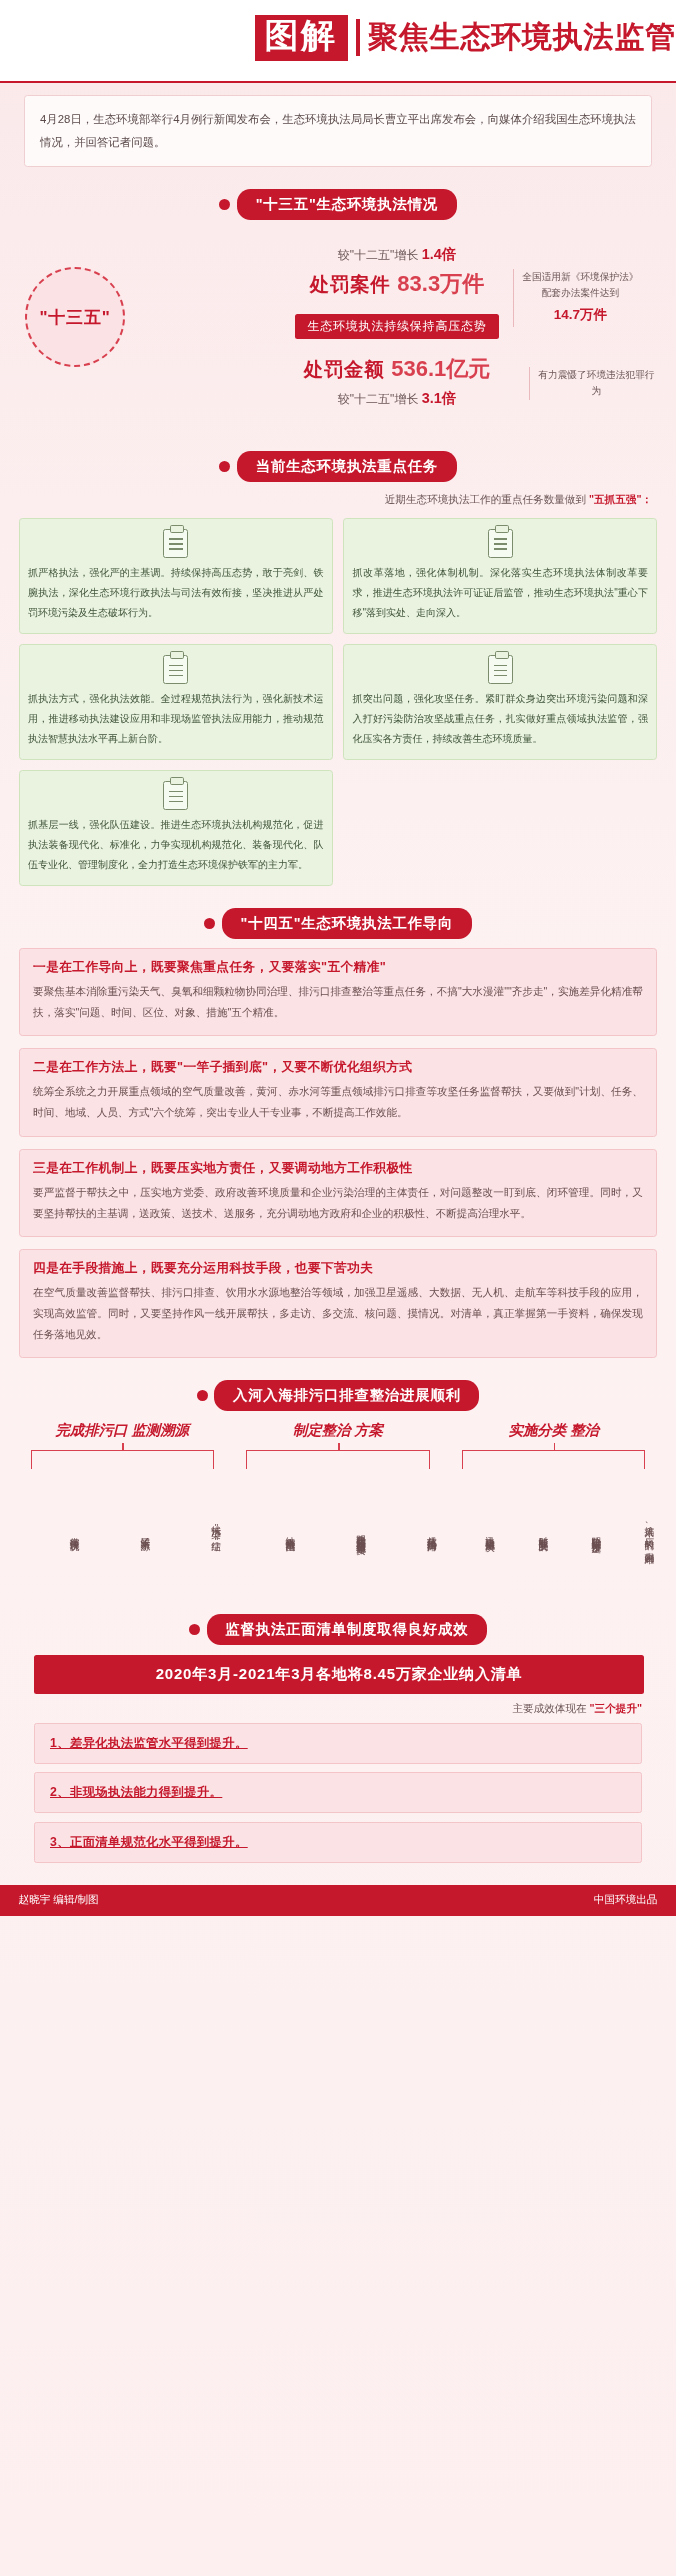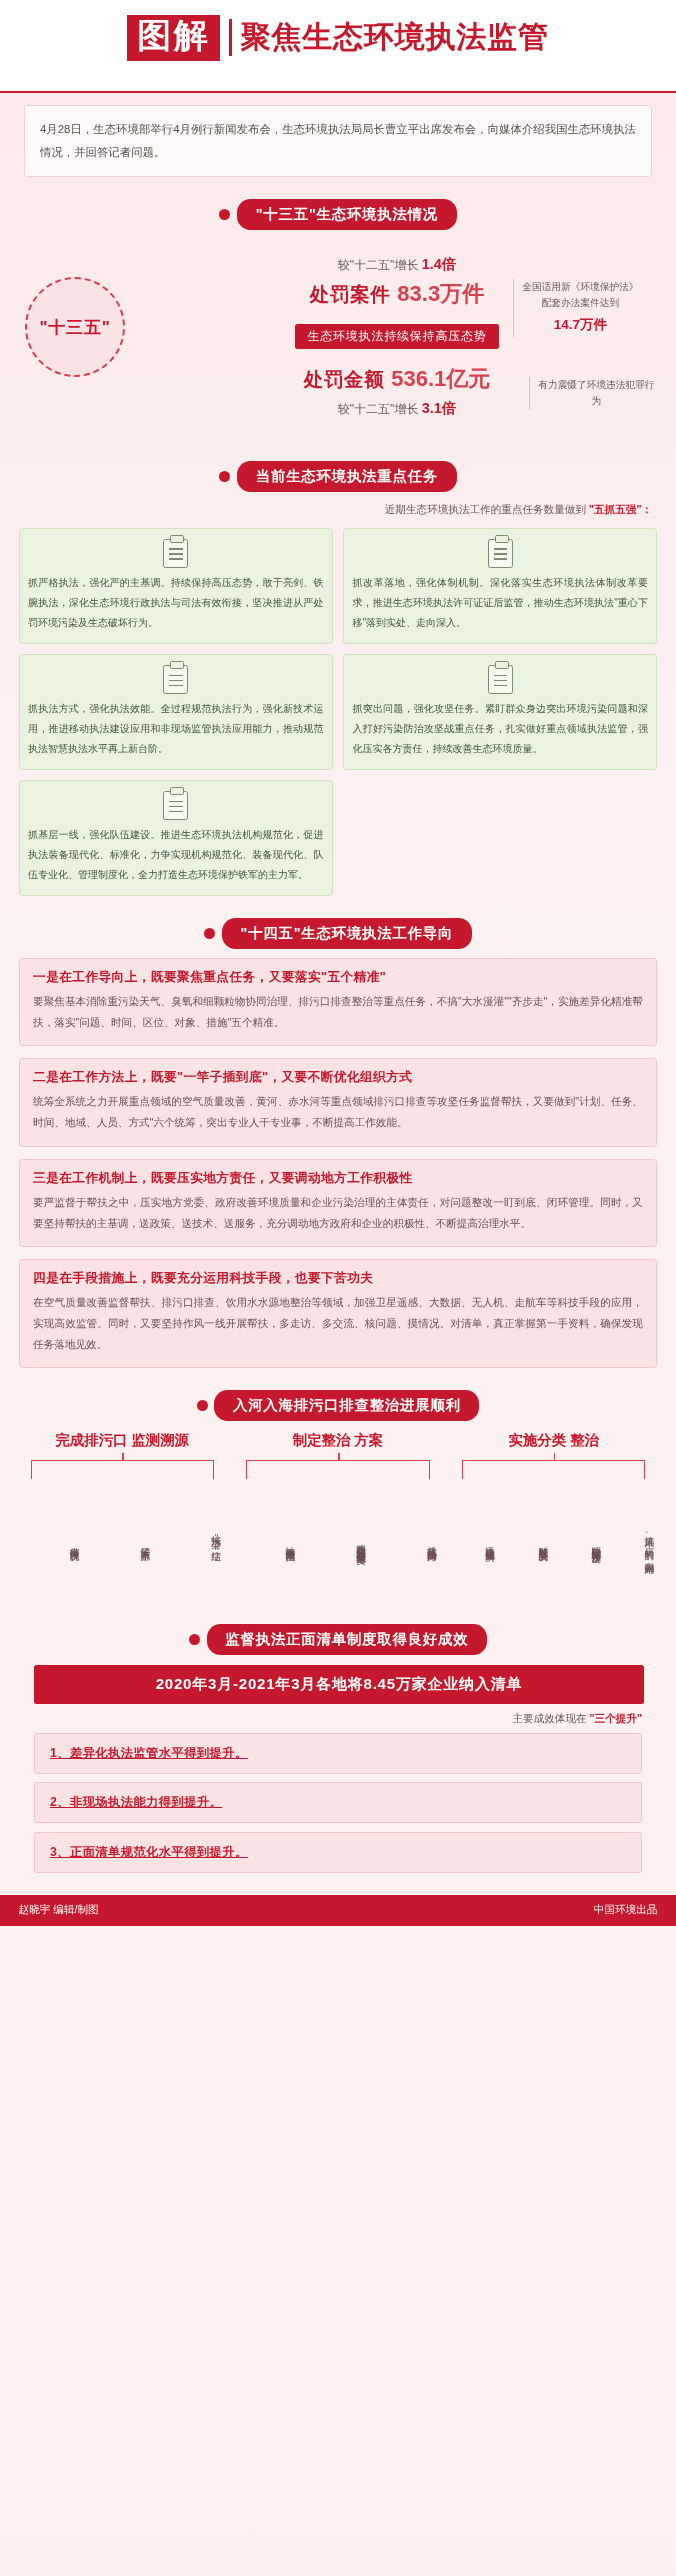--- a/index.html
+++ b/index.html
@@ -13,22 +13,22 @@
     width: 676px;
     min-height: 2576px;
     background: linear-gradient(180deg, #fbe9ea 0%, #fdf2f2 40%, #fdeff0 100%);
     position: relative;
     padding-bottom: 0;
   }
 
   
   .header {
     background: #fff;
-    padding: 15px 0 30px 0;
-    text-align: center;
+    padding: 15px 0 20px 0;
+    text-align: right;
     border-bottom: 2.5px solid #c5182c;
   }
   .header-inner {
     display: inline-flex;
     align-items: center;
     gap: 8.5px;
   }
   .h-badge {
     background: #c5182c;
     color: #fff;
@@ -247,20 +247,21 @@
     grid-template-columns: 1fr 1fr 1fr;
     gap: 8.5px;
   }
   .port-col { text-align: center; }
   .port-title {
     color: #c5182c;
     font-size: 14.4px;
     font-weight: bold;
     line-height: 1.5;
     margin-bottom: 8.5px;
+    font-style: italic;
   }
   .bracket {
     height: 18.6px;
     border-top: 1.7px solid #d8404f;
     border-left: 1.7px solid #d8404f;
     border-right: 1.7px solid #d8404f;
     margin: 0 12px;
     position: relative;
   }
   .bracket:before {

